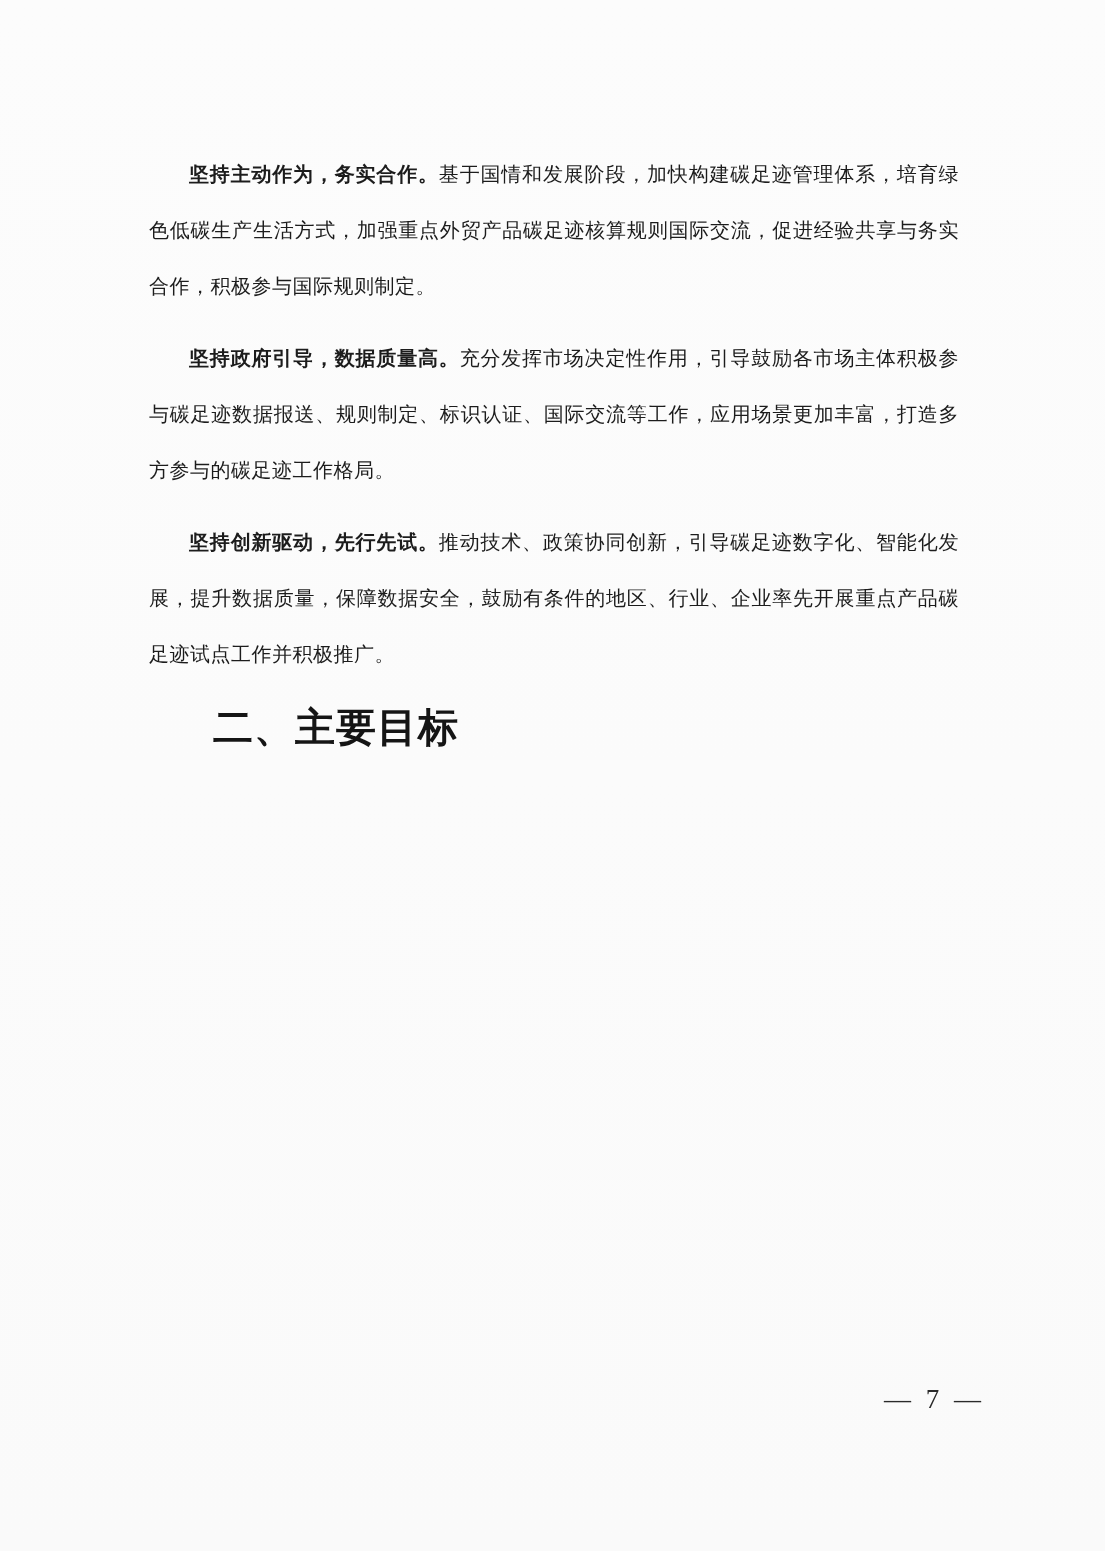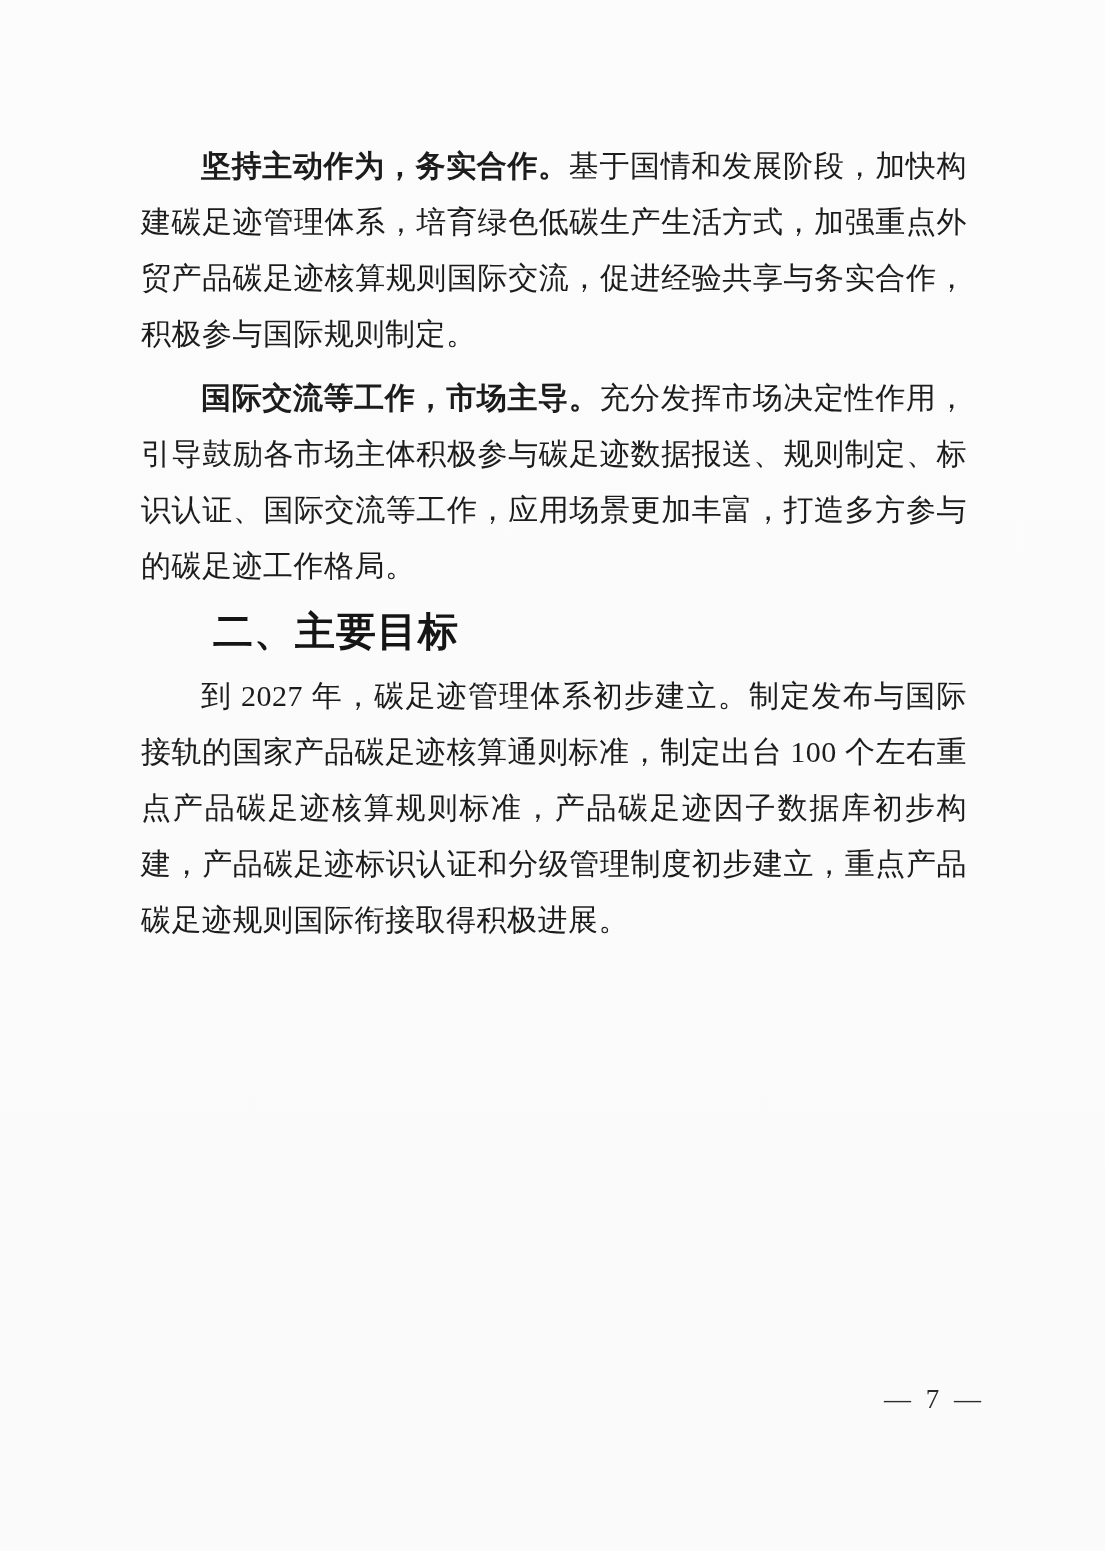--- a/index.html
+++ b/index.html
@@ -20,22 +20,22 @@
     inset: 0;
     background: linear-gradient(180deg, #fcfcfc 0%, #fafafa 100%);
   }
   .content {
     position: absolute;
     left: 133px;
     top: 130px;
     width: 842px;
   }
   .para {
-    margin: 8px;
-    font-size: 30px;
+    margin: 16px;
+    font-size: 20px;
     line-height: 56px;
     text-align: justify;
     text-indent: 2em;
     letter-spacing: 0.5px;
     font-weight: 400;
   }
   .para .lead {
     font-family: "Liberation Sans", sans-serif;
     font-weight: 700;
     letter-spacing: 0.5px;
@@ -64,29 +64,29 @@
 <body>
 
 <div class="page">
   <main class="content">
 
     <p class="para">
       <strong class="lead">坚持主动作为，务实合作。</strong><span>基于国情和发展阶段，加快构建碳足迹管理体系，培育绿色低碳生产生活方式，加强重点外贸产品碳足迹核算规则国际交流，促进经验共享与务实合作，积极参与国际规则制定。</span>
     </p>
 
     <p class="para">
-      <strong class="lead">国际交流等工作，市场主导。</strong><span>充分发挥市场决定性作用，引导鼓励各市场主体积极参与碳足迹数据报送、规则制定、标识认证、国际交流等工作，应用场景更加丰富，打造多方参与的碳足迹工作格局。</span>
+      <strong class="lead">坚持政府引导，数据质量高。</strong><span>充分发挥市场决定性作用，引导鼓励各市场主体积极参与碳足迹数据报送、规则制定、标识认证、国际交流等工作，应用场景更加丰富，打造多方参与的碳足迹工作格局。</span>
     </p>
 
+    <p class="para">
+      <strong class="lead">坚持创新驱动，先行先试。</strong><span>推动技术、政策协同创新，引导碳足迹数字化、智能化发展，提升数据质量，保障数据安全，鼓励有条件的地区、行业、企业率先开展重点产品碳足迹试点工作并积极推广。</span>
+    </p>
 
     <h2 class="section-heading">二、主要目标</h2>
 
-    <p class="para">
-      <span>到 2027 年，碳足迹管理体系初步建立。制定发布与国际接轨的国家产品碳足迹核算通则标准，制定出台 100 个左右重点产品碳足迹核算规则标准，产品碳足迹因子数据库初步构建，产品碳足迹标识认证和分级管理制度初步建立，重点产品碳足迹规则国际衔接取得积极进展。</span>
-    </p>
 
 
   </main>
 
   <footer class="page-footer">
     <span>— 7 —</span>
   </footer>
 </div>
 
 </body></html>

